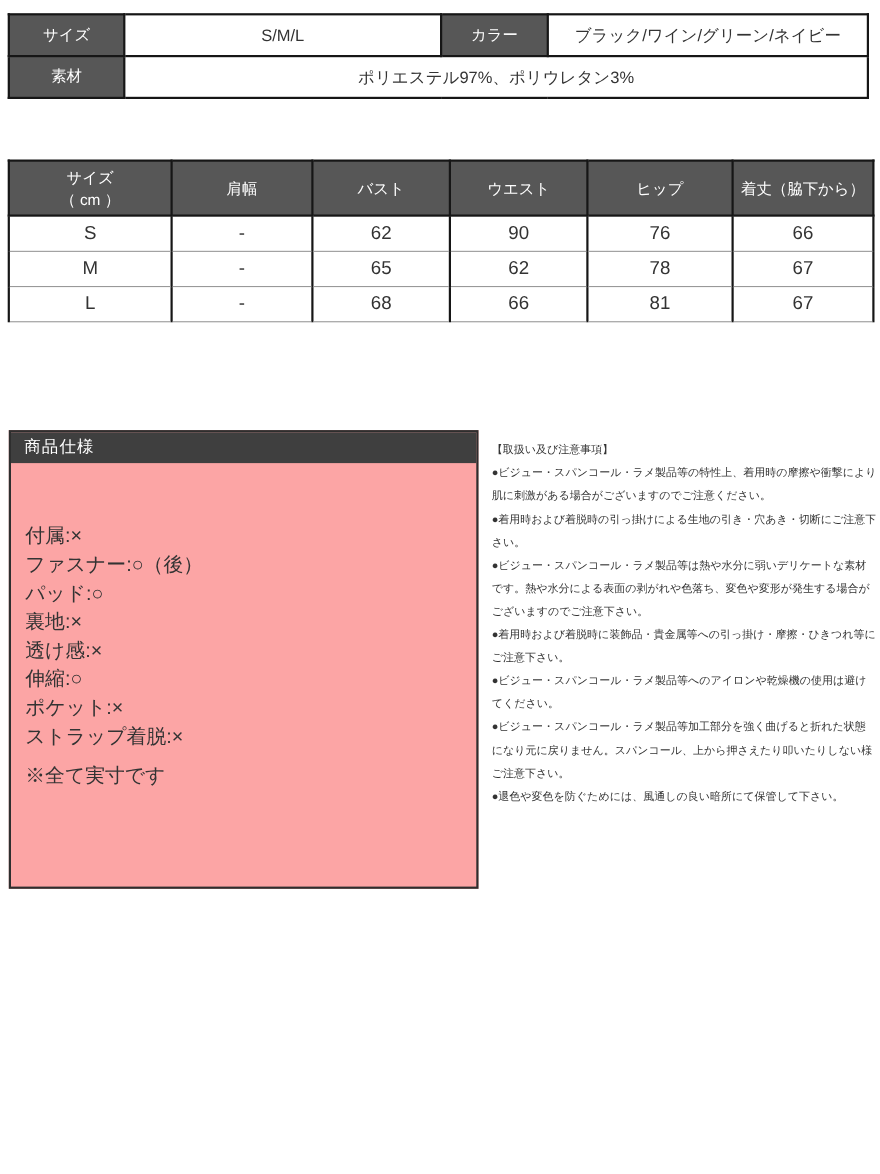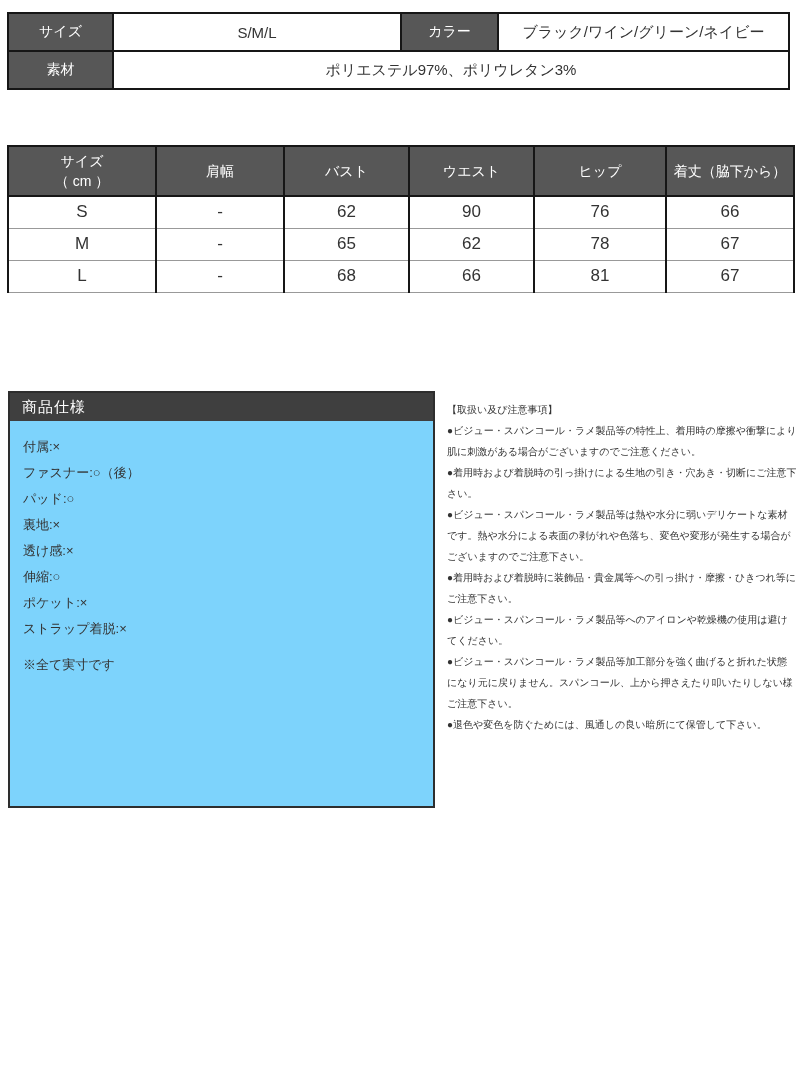--- a/index.html
+++ b/index.html
@@ -55,28 +55,28 @@
     text-align:center;vertical-align:middle;height:32px;
     border-left:2px solid var(--border);
     border-right:2px solid var(--border);
     border-top:1px solid var(--divider);
   }
   .size-table .corner span{display:block;}
 
   
   .spec-box{
     position:absolute;left:8px;top:391px;width:427px;height:417px;
-    border:2px solid #2e2e2e;background:#7dd3fc;
+    border:2px solid #2e2e2e;background:#fca5a5;
   }
   .spec-header{
     background:var(--box-header-bg);color:var(--header-text);
     height:28px;line-height:28px;font-size:15px;
     padding-left:12px;letter-spacing:1px;
   }
-  .spec-body{padding:13px 12px 0 13px;font-size:13px;}
+  .spec-body{padding:13px 12px 0 13px;font-size:18px;margin-top:40px;}
   .spec-body p{line-height:26px;}
   .spec-body p.note{margin-top:10px;}
 
   
   .care-notes{
     position:absolute;left:447px;top:399px;width:350px;
     font-size:10px;line-height:21px;color:var(--text);
   }
   .care-notes p{margin:0;}
 </style>

